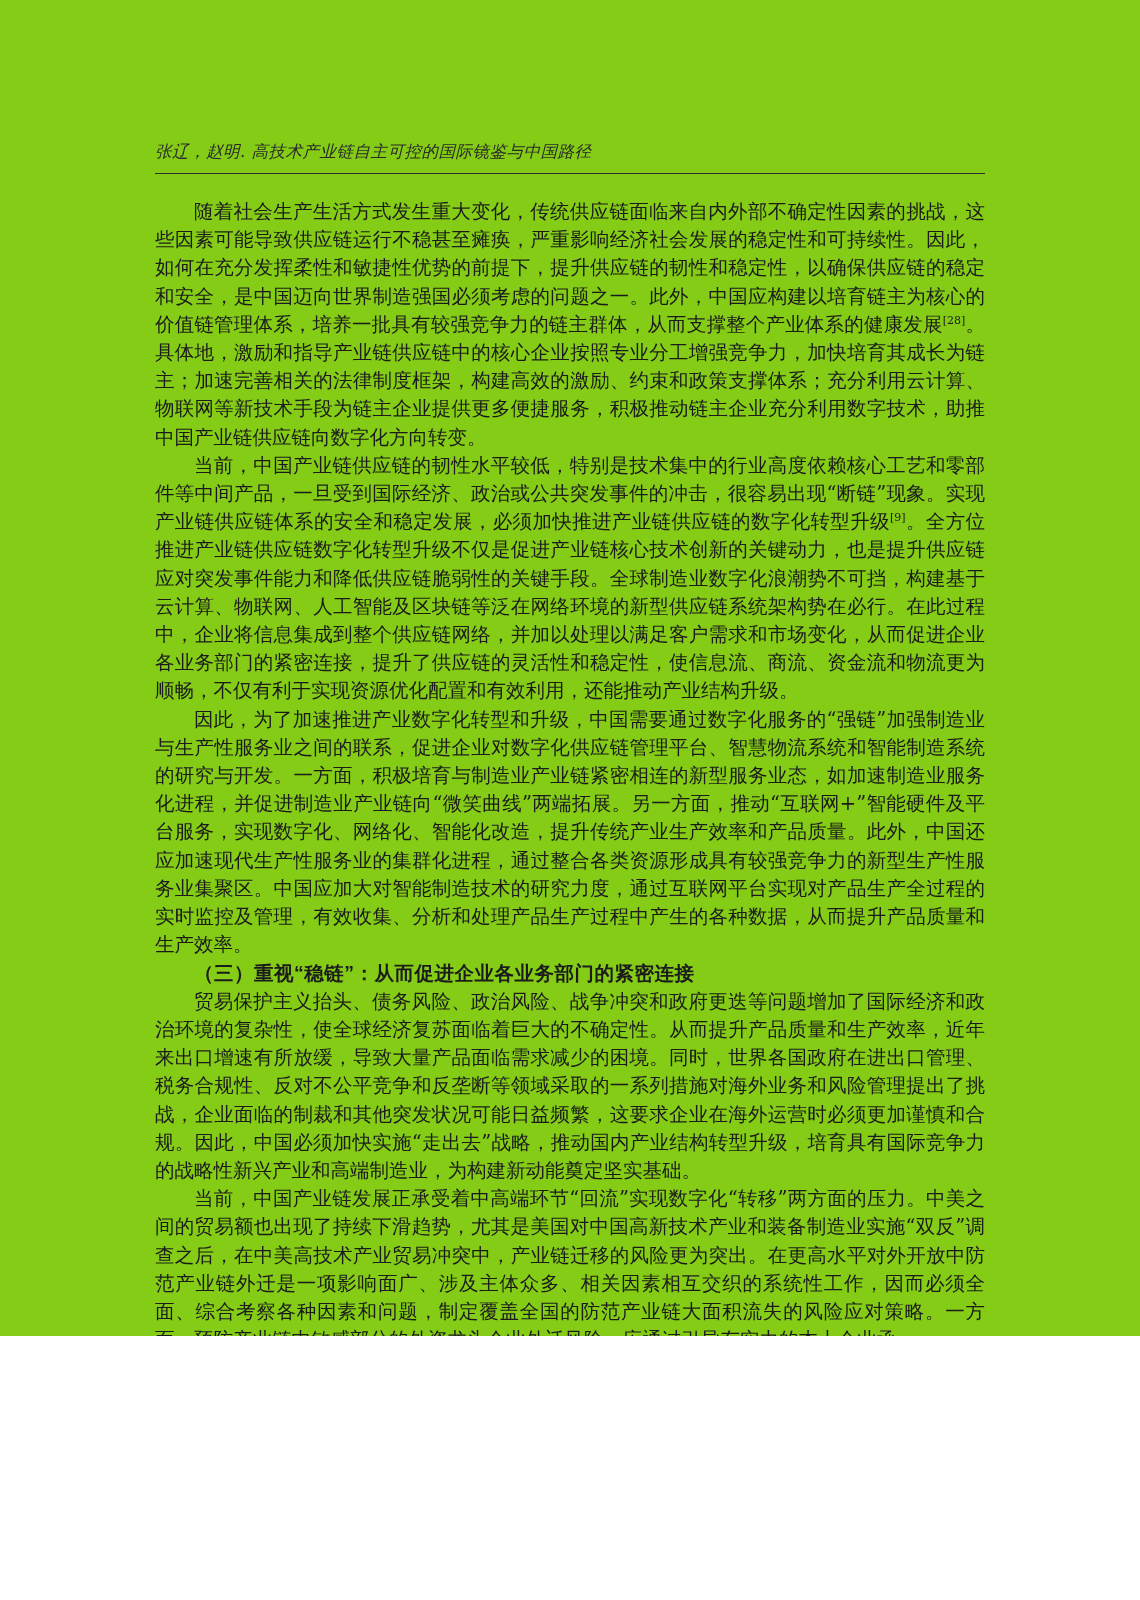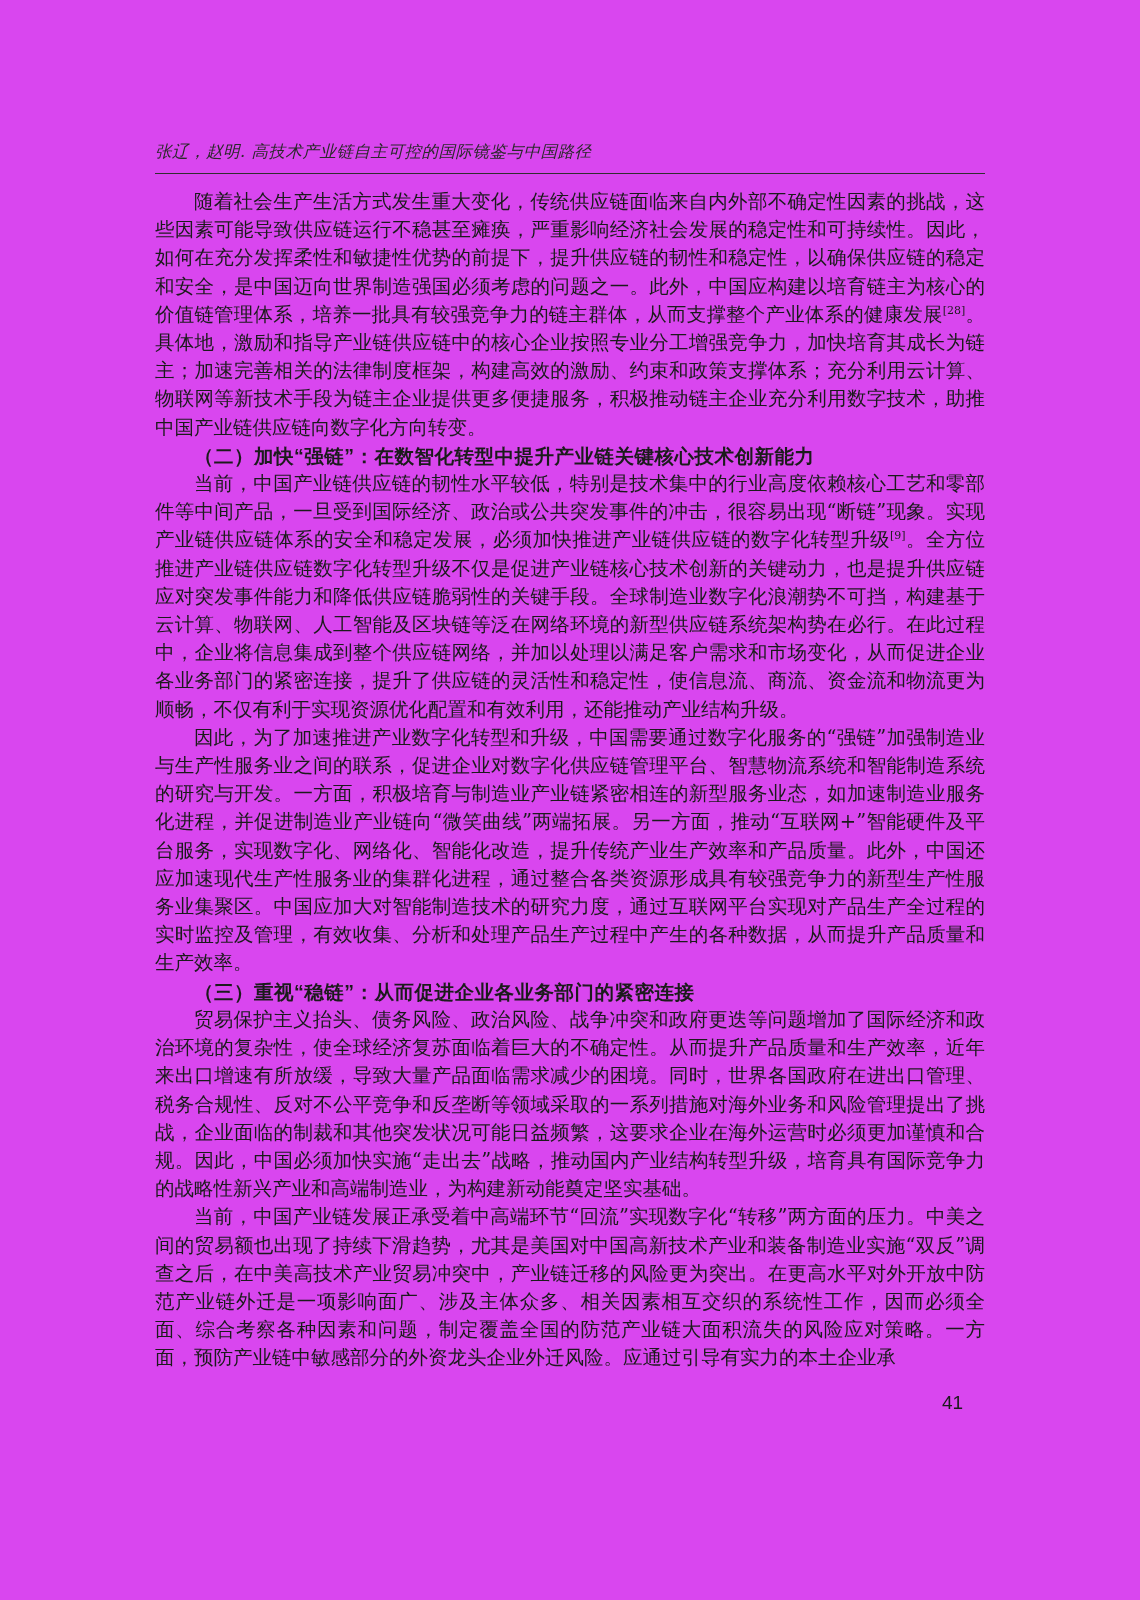--- a/index.html
+++ b/index.html
@@ -3,22 +3,22 @@
 <meta charset="utf-8">
 <style>
   html, body {
     margin: 0;
     padding: 0;
     background: #ffffff;
   }
   .page {
     position: relative;
     width: 1140px;
-    height: 1600px;
-    background: #d946ef;
+    height: 1336px;
+    background: #84cc16;
     overflow: hidden;
   }
   .content {
     position: absolute;
     left: 155px;
     top: 141px;
     width: 830px;
   }
   .running-head {
     font-family: "DejaVu Serif", "Liberation Serif", serif;
@@ -27,21 +27,21 @@
     letter-spacing: 0.5px;
     color: #2a2a2a;
     white-space: nowrap;
   }
   .head-rule {
     border: none;
     border-top: 1.6px solid #2f2f2f;
     margin: 10px 0 0 0;
   }
   .article {
-    margin-top: 14px;
+    margin-top: 24px;
     font-family: "DejaVu Serif", "Liberation Serif", serif;
     font-size: 19.5px;
     line-height: 28.2px;
     text-align: justify;
     color: #1b1b1b;
   }
   .para {
     margin: 0;
     text-indent: 2em;
   }
@@ -69,21 +69,20 @@
 </style>
 </head>
 <body>
 
 <div class="page">
   <div class="content">
     <div class="running-head">张辽，赵明. 高技术产业链自主可控的国际镜鉴与中国路径</div>
     <hr class="head-rule">
     <div class="article" id="article-body">
         <p class="para"><span>随着社会生产生活方式发生重大变化，传统供应链面临来自内外部不确定性因素的挑战，这些因素可能导致供应链运行不稳甚至瘫痪，严重影响经济社会发展的稳定性和可持续性。因此，如何在充分发挥柔性和敏捷性优势的前提下，提升供应链的韧性和稳定性，以确保供应链的稳定和安全，是中国迈向世界制造强国必须考虑的问题之一。此外，中国应构建以培育链主为核心的价值链管理体系，培养一批具有较强竞争力的链主群体，从而支撑整个产业体系的健康发展</span><sup class="ref">[28]</sup><span>。具体地，激励和指导产业链供应链中的核心企业按照专业分工增强竞争力，加快培育其成长为链主；加速完善相关的法律制度框架，构建高效的激励、约束和政策支撑体系；充分利用云计算、物联网等新技术手段为链主企业提供更多便捷服务，积极推动链主企业充分利用数字技术，助推中国产业链供应链向数字化方向转变。</span></p>
-        <p class="heading">（二）加快“强链”：在数智化转型中提升产业链关键核心技术创新能力</p>
         <p class="para"><span>当前，中国产业链供应链的韧性水平较低，特别是技术集中的行业高度依赖核心工艺和零部件等中间产品，一旦受到国际经济、政治或公共突发事件的冲击，很容易出现“断链”现象。实现产业链供应链体系的安全和稳定发展，必须加快推进产业链供应链的数字化转型升级</span><sup class="ref">[9]</sup><span>。全方位推进产业链供应链数字化转型升级不仅是促进产业链核心技术创新的关键动力，也是提升供应链应对突发事件能力和降低供应链脆弱性的关键手段。全球制造业数字化浪潮势不可挡，构建基于云计算、物联网、人工智能及区块链等泛在网络环境的新型供应链系统架构势在必行。在此过程中，企业将信息集成到整个供应链网络，并加以处理以满足客户需求和市场变化，从而促进企业各业务部门的紧密连接，提升了供应链的灵活性和稳定性，使信息流、商流、资金流和物流更为顺畅，不仅有利于实现资源优化配置和有效利用，还能推动产业结构升级。</span></p>
         <p class="para"><span>因此，为了加速推进产业数字化转型和升级，中国需要通过数字化服务的“强链”加强制造业与生产性服务业之间的联系，促进企业对数字化供应链管理平台、智慧物流系统和智能制造系统的研究与开发。一方面，积极培育与制造业产业链紧密相连的新型服务业态，如加速制造业服务化进程，并促进制造业产业链向“微笑曲线”两端拓展。另一方面，推动“互联网+”智能硬件及平台服务，实现数字化、网络化、智能化改造，提升传统产业生产效率和产品质量。此外，中国还应加速现代生产性服务业的集群化进程，通过整合各类资源形成具有较强竞争力的新型生产性服务业集聚区。中国应加大对智能制造技术的研究力度，通过互联网平台实现对产品生产全过程的实时监控及管理，有效收集、分析和处理产品生产过程中产生的各种数据，从而提升产品质量和生产效率。</span></p>
         <p class="heading">（三）重视“稳链”：从而促进企业各业务部门的紧密连接</p>
         <p class="para"><span>贸易保护主义抬头、债务风险、政治风险、战争冲突和政府更迭等问题增加了国际经济和政治环境的复杂性，使全球经济复苏面临着巨大的不确定性。从而提升产品质量和生产效率，近年来出口增速有所放缓，导致大量产品面临需求减少的困境。同时，世界各国政府在进出口管理、税务合规性、反对不公平竞争和反垄断等领域采取的一系列措施对海外业务和风险管理提出了挑战，企业面临的制裁和其他突发状况可能日益频繁，这要求企业在海外运营时必须更加谨慎和合规。因此，中国必须加快实施“走出去”战略，推动国内产业结构转型升级，培育具有国际竞争力的战略性新兴产业和高端制造业，为构建新动能奠定坚实基础。</span></p>
         <p class="para"><span>当前，中国产业链发展正承受着中高端环节“回流”实现数字化“转移”两方面的压力。中美之间的贸易额也出现了持续下滑趋势，尤其是美国对中国高新技术产业和装备制造业实施“双反”调查之后，在中美高技术产业贸易冲突中，产业链迁移的风险更为突出。在更高水平对外开放中防范产业链外迁是一项影响面广、涉及主体众多、相关因素相互交织的系统性工作，因而必须全面、综合考察各种因素和问题，制定覆盖全国的防范产业链大面积流失的风险应对策略。一方面，预防产业链中敏感部分的外资龙头企业外迁风险。应通过引导有实力的本土企业承</span></p>
       </div>
   </div>
   <div class="page-number">41</div>
 </div>
 

